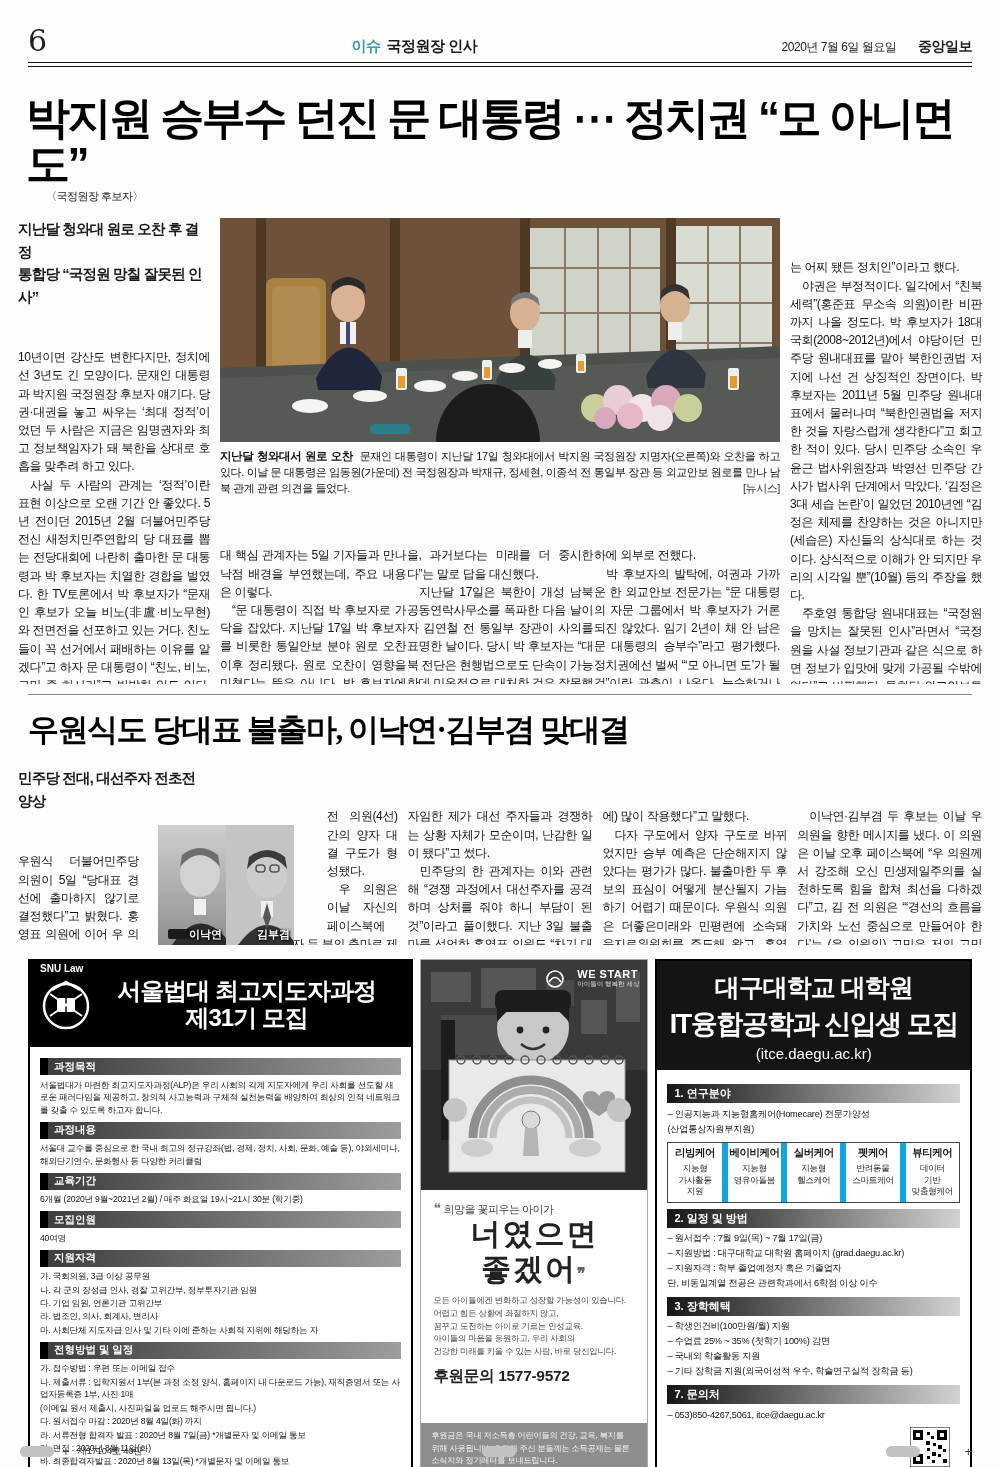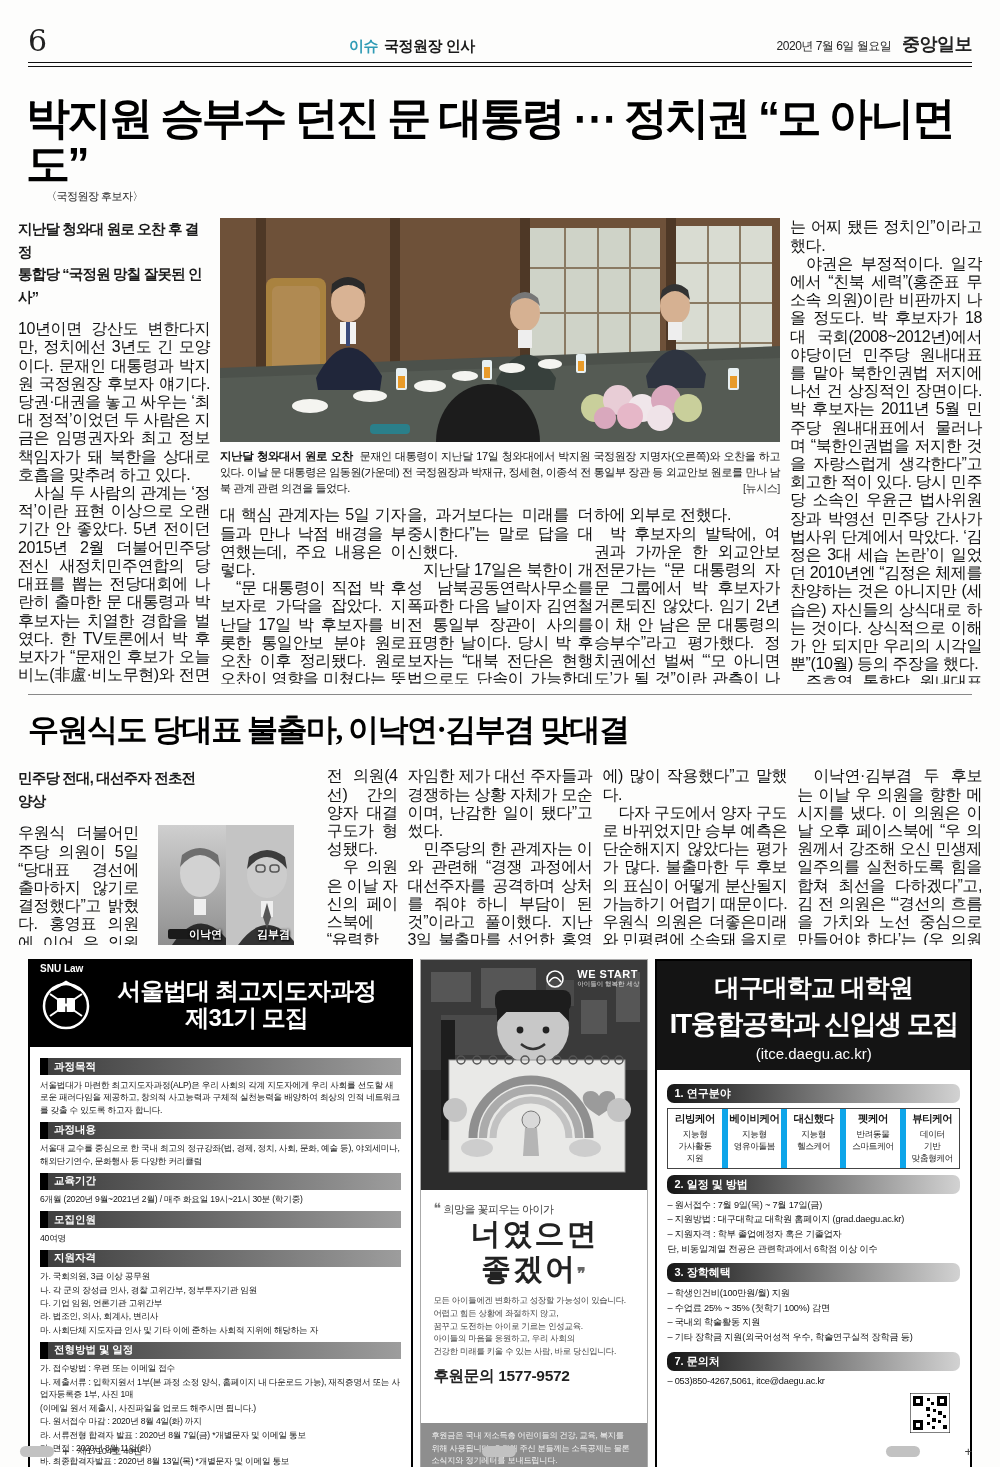--- a/index.html
+++ b/index.html
@@ -9,31 +9,31 @@
     font-family:"Liberation Sans", sans-serif; position:relative; overflow:hidden;
   }
   .page { padding:0 16px; }
 
   
   .masthead { display:flex; align-items:flex-end; justify-content:space-between; padding:26px 12px 6px 12px; }
   .page-num { font-family:"DejaVu Serif", serif; font-size:30px; font-weight:400; color:#222; line-height:1; }
   .issue-line { font-size:15px; font-weight:bold; letter-spacing:-0.5px; }
   .issue-tag { color:#2f9bb5; margin-right:6px; }
   .date-line { font-size:12px; color:#222; letter-spacing:-0.5px; }
-  .paper-name { font-family:"Liberation Serif", serif; font-weight:bold; font-size:18px; margin-left:8px; }
+  .paper-name { font-family:"Liberation Serif", serif; font-weight:bold; font-size:14px; margin-left:19px; }
   .double-rule { margin:0 12px; border-top:1.5px solid #111; border-bottom:1.5px solid #111; height:5px; }
 
   
   .a1-headline { font-size:44px; font-weight:900; letter-spacing:-2.5px; line-height:1.05; padding:28px 10px 2px 10px; color:#000; }
   .a1-note { font-size:11px; color:#222; padding:0 0 10px 30px; letter-spacing:-0.5px; }
   .a1-body { display:flex; gap:10px; padding:4px 2px 0 2px; height:470px; overflow:hidden; }
   .colL, .colR { width:192px; flex:none; }
   .mid { width:560px; flex:none; display:flex; flex-direction:column; }
   .deck { font-size:14.5px; font-weight:bold; line-height:1.55; letter-spacing:-0.8px; margin-bottom:12px; }
-  .colbody { font-size:16px; line-height:18.2px; text-align:justify; letter-spacing:-0.4px; color:#111; }
+  .colbody { font-size:12px; line-height:18.2px; text-align:justify; letter-spacing:-0.4px; color:#111;margin-top:40px; }
   .colbody p { text-indent:1em; }
   .colbody p:first-child { text-indent:0; }
   .indent-first p:first-child { text-indent:1em; }
   .photo-wrap { width:560px; height:224px; overflow:hidden; background:#6b4f3a; }
   .caption { font-size:11px; line-height:16px; letter-spacing:-0.4px; margin:6px 0 10px 0; color:#111; text-align:justify; }
   .caption b { font-size:11.5px; }
   .credit { float:right; color:#333; }
   .mid-cols { display:flex; gap:1px; flex:1; overflow:hidden; }
   .mid-cols .mcol { width:180px; flex:1; }
   .byline { margin-top:4px; font-size:11px; letter-spacing:-0.3px; }
@@ -79,21 +79,21 @@
   .we-contact { font-size:15.5px; font-weight:bold; letter-spacing:-0.3px; margin-top:9px; color:#222; }
   .we-foot { margin-top:auto; background:#8e8e8e; color:#f4f4f4; font-size:8.2px; line-height:1.5; padding:7px 10px; letter-spacing:-0.2px; }
 
   
   .ad-dg { width:322px; border:2px solid #000; background:#fff; }
   .dg-head { background:#141414; color:#fff; text-align:center; padding:10px 4px 8px 4px; }
   .dg-t1 { font-size:25px; font-weight:900; letter-spacing:-1px; }
   .dg-t2 { font-size:27px; font-weight:900; letter-spacing:-1.5px; margin-top:2px; }
   .dg-url { font-size:15px; margin-top:3px; font-weight:400; }
   .dg-body { padding:8px 10px 0 10px; }
-  .dg-bar { background:linear-gradient(to right,#161616,#d2d2d2); color:#fff; font-weight:bold; font-size:11px; padding:2px 7px; margin:6px 0 4px 0;border-radius:7px; }
+  .dg-bar { background:linear-gradient(to right,#161616,#d2d2d2); color:#fff; font-weight:bold; font-size:11px; padding:2px 7px; margin:6px 0 4px 0; }
   .dg-text { font-size:9.2px; line-height:1.5; color:#111; letter-spacing:-0.2px; }
   .dg-text div { padding:0.5px 0; }
   .dg-table { display:flex; border:1px solid #444; margin:5px 0 2px 0; }
   .dg-cell { flex:1; border-right:6px solid #0ea5e9; text-align:center; padding:3px 1px 4px 1px; }
   .dg-cell:last-child { border-right:none; }
   .dg-cell .h { font-weight:bold; font-size:10.5px; letter-spacing:-0.5px; }
   .dg-cell .b { font-size:8.6px; line-height:1.35; margin-top:3px; color:#222; white-space:pre-line; letter-spacing:-0.3px; }
   .dg-foot { display:flex; justify-content:flex-end; padding:4px 10px 0 0; }
 
   
@@ -464,34 +464,38 @@
     </div>
 
     <div class="ad ad-dg">
       <div class="dg-head">
         <div class="dg-t1">대구대학교 대학원</div>
         <div class="dg-t2">IT융합공학과 신입생 모집</div>
         <div class="dg-url">(itce.daegu.ac.kr)</div>
       </div>
       <div class="dg-body">
         <div class="dg-bar">1. 연구분야</div>
+        <div class="dg-text">
+            <div>–  인공지능과 지능형홈케어(Homecare) 전문가양성</div>
+            <div>    (산업통상자원부지원)</div>
+          </div>
         <div class="dg-table">
           <div class="dg-cell">
               <div class="h">리빙케어</div>
               <div class="b">지능형
 가사활동
 지원</div>
             </div>
           <div class="dg-cell">
               <div class="h">베이비케어</div>
               <div class="b">지능형
 영유아돌봄</div>
             </div>
           <div class="dg-cell">
-              <div class="h">대신했다</div>
+              <div class="h">실버케어</div>
               <div class="b">지능형
 헬스케어</div>
             </div>
           <div class="dg-cell">
               <div class="h">펫케어</div>
               <div class="b">반려동물
 스마트케어</div>
             </div>
           <div class="dg-cell">
               <div class="h">뷰티케어</div>

